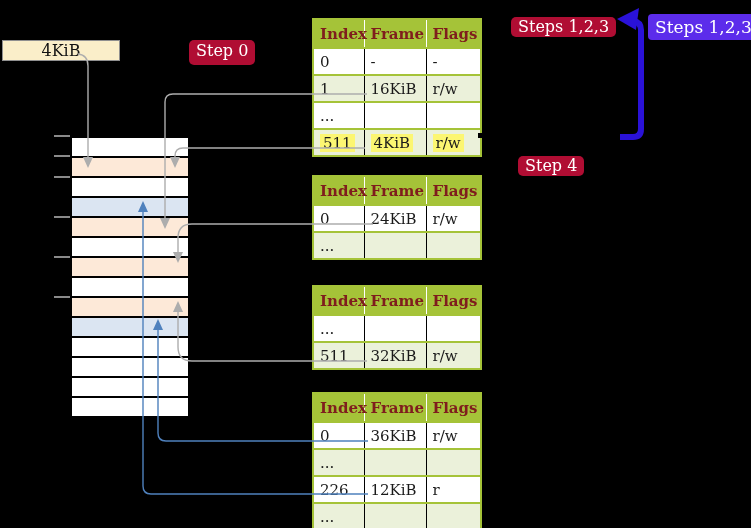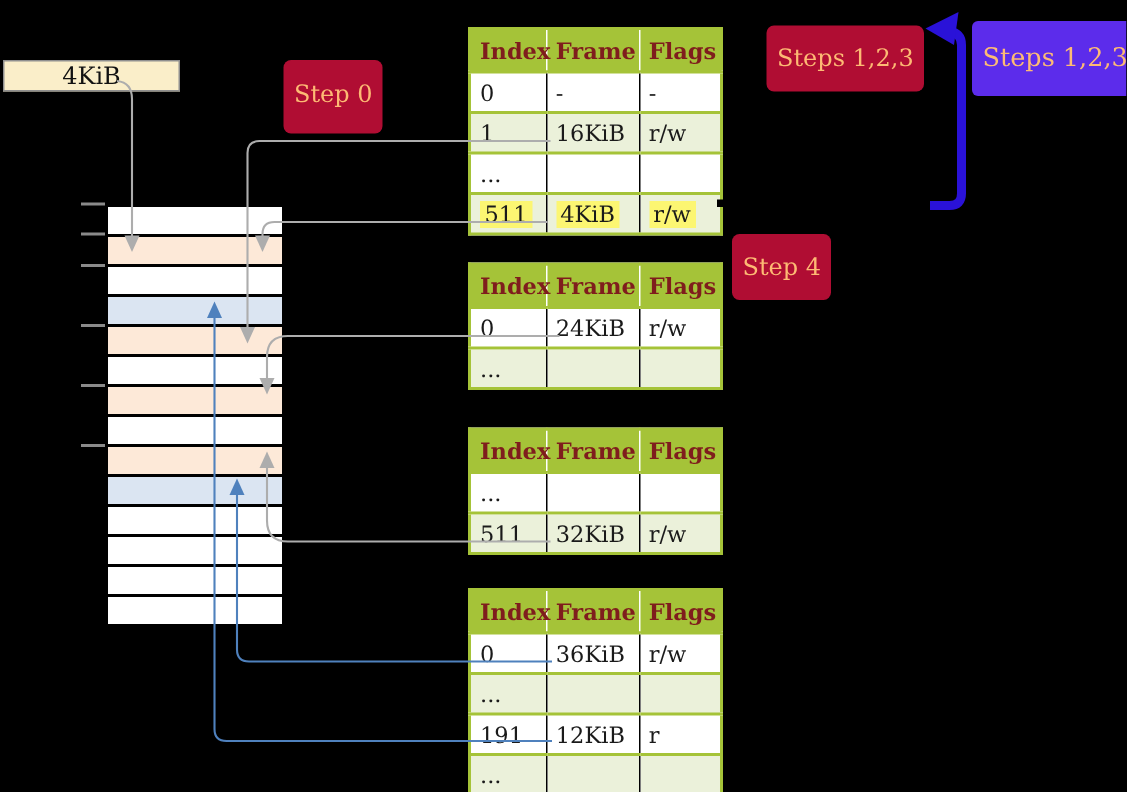--- a/index.html
+++ b/index.html
@@ -8,29 +8,29 @@
     font-family:"DejaVu Serif","Liberation Serif",serif;
   }
   
   .frame-label{
     position:absolute;left:2px;top:40px;width:118px;height:21px;
     background:var(--wheat);border:1px solid #8f8f8f;box-sizing:border-box;
     color:#111;font-size:16px;line-height:19px;text-align:center;
   }
   
   .badge{
-    position:absolute;color:#fdba74;font-size:16px;line-height:20px;
-    padding:12px 7px;border-radius:5px;white-space:nowrap;
+    position:absolute;color:#ffffff;font-size:16px;line-height:20px;
+    padding:0 7px;border-radius:5px;white-space:nowrap;
   }
   .badge.red{background:var(--badge-red);}
   .badge.purple{background:var(--badge-purple);}
   #badge-step0{left:189px;top:40px;height:25px;line-height:21px;}
   #badge-steps123{left:511px;top:17px;height:20px;}
   #badge-steps1234{left:648px;top:14px;height:26px;line-height:26px;font-size:17px;border-radius:4px;}
-  #badge-step4{left:488px;top:156px;height:20px;}
+  #badge-step4{left:518px;top:156px;height:20px;}
   
   .stack{
     position:absolute;left:70px;top:136px;width:120px;
     border:2px solid #000;box-sizing:border-box;background:#fff;
   }
   .stack .srow{height:18px;border-bottom:2px solid #000;}
   .stack .srow:last-child{border-bottom:none;}
   .srow.white{background:#ffffff;}
   .srow.peach{background:var(--peach);}
   .srow.blue{background:var(--lblue);}
@@ -211,21 +211,21 @@
             <td>0</td>
             <td>36KiB</td>
             <td>r/w</td>
           </tr>
           <tr class="shaded">
             <td>...</td>
             <td></td>
             <td></td>
           </tr>
           <tr>
-            <td>191</td>
+            <td>226</td>
             <td>12KiB</td>
             <td>r</td>
           </tr>
           <tr class="shaded">
             <td>...</td>
             <td></td>
             <td></td>
           </tr>
         </tbody>
       </table>

